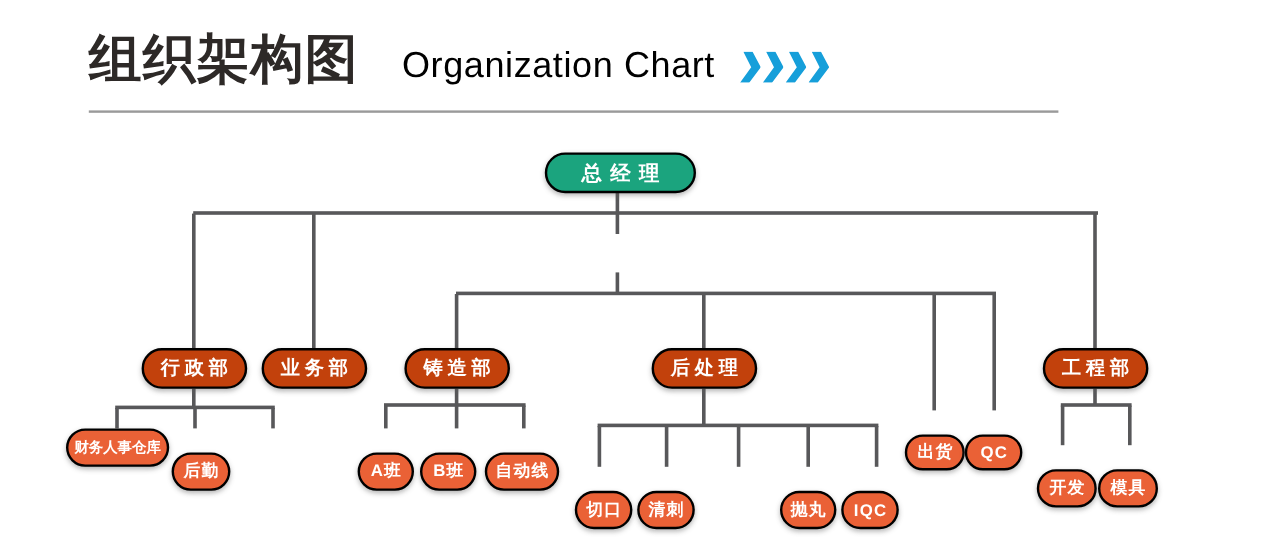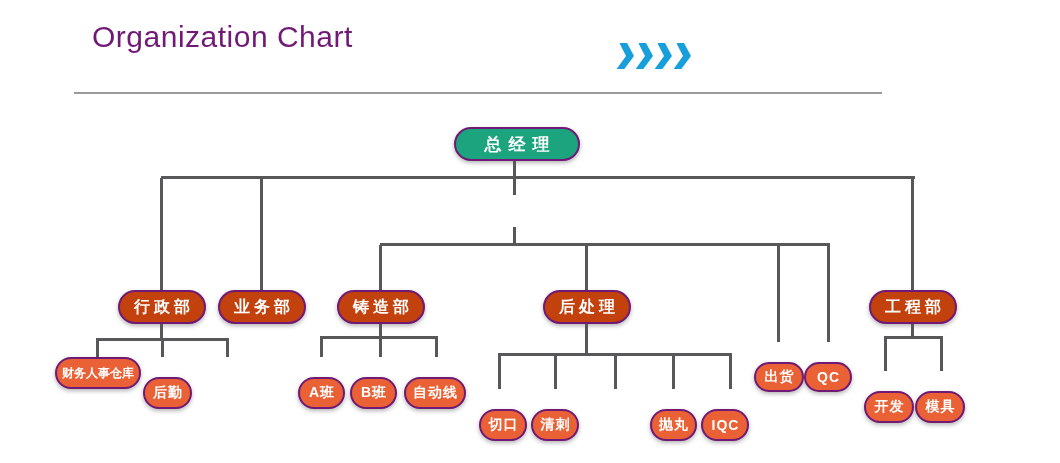--- a/index.html
+++ b/index.html
@@ -3,48 +3,49 @@
 <meta charset="utf-8">
 <style>
   * { margin:0; padding:0; box-sizing:border-box; }
   html,body { background:#ffffff; }
   body { font-family:"Liberation Sans","DejaVu Sans",sans-serif; }
   .canvas { position:relative; width:1060px; height:463px; background:#ffffff; overflow:hidden; }
 
   
   .header { position:absolute; left:74px; top:20px; display:flex; align-items:baseline; white-space:nowrap; }
   .t-zh { font-size:44px; font-weight:bold; color:#2d2927; letter-spacing:1px; }
-  .t-en { font-size:30px; color:#701a75; margin-left:18px; letter-spacing:0.5px; }
+  .t-en { font-size:30px; color:#000000; margin-left:36px; letter-spacing:0.5px; }
   .chevrons { position:absolute; left:618px; top:43px; display:flex; gap:3px; transform:skewX(-6deg); }
   .chev { width:16px; height:26px; background:#169fda;
           clip-path:polygon(0 0,48% 0,100% 50%,48% 100%,0 100%,50% 50%); }
   .rule { position:absolute; left:74px; top:92px; width:808px; height:2px; background:#9a9a9a; }
 
   
   .ln { position:absolute; background:#58585a; z-index:1; }
 
   
   .pill { position:absolute; z-index:2; display:flex; align-items:center; justify-content:center;
-          color:#ffffff; font-weight:bold; border:2px solid #701a75; border-radius:999px;
+          color:#ffffff; font-weight:bold; border:2px solid #000000; border-radius:999px;
           box-shadow:0 2px 4px rgba(90,90,90,.45); white-space:nowrap; }
   .green  { background:#1ba47e; }
   .blue   { background:#4b92d8; }
   .red    { background:#c2410c; }
   .orange { background:#ea6136; }
   .lg { font-size:17px; letter-spacing:7px; padding-left:7px; }
   .md { font-size:16px; letter-spacing:4px; padding-left:4px; }
   .sm { font-size:14px; letter-spacing:1px; padding-left:1px;margin-top:20px; }
   .xs { font-size:12px; letter-spacing:0; }
 </style>
 </head>
 <body>
 
 <div class="canvas">
 
   <div class="header">
+    <span class="t-zh">组织架构图</span>
     <span class="t-en">Organization Chart</span>
   </div>
   <div class="chevrons">
     <i class="chev"></i>
     <i class="chev"></i>
     <i class="chev"></i>
     <i class="chev"></i>
   </div>
   <div class="rule"></div>
 

